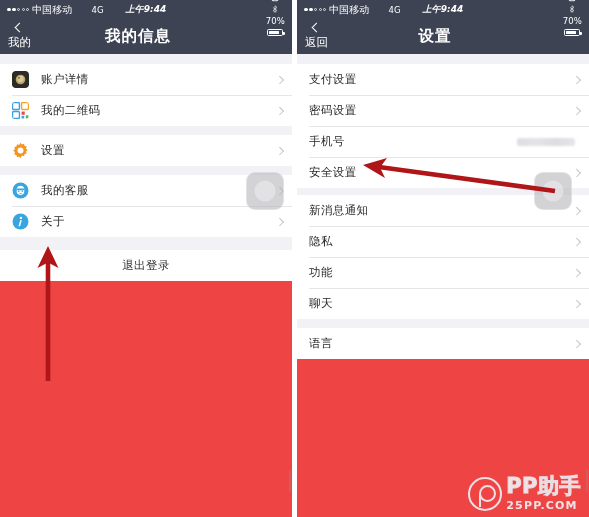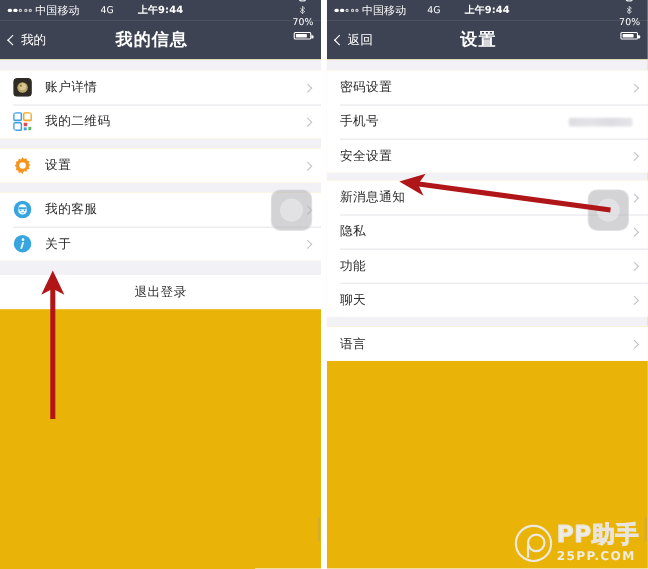--- a/index.html
+++ b/index.html
@@ -50,20 +50,21 @@
   .sb-left { display: flex; align-items: center; gap: 3px; }
   .dots { display: flex; align-items: center; gap: 1.5px; }
   .dot { width: 3.5px; height: 3.5px; border-radius: 50%; background: #fff; }
   .dot.hollow { background: transparent; border: 0.8px solid #fff; opacity: .75; width: 3px; height: 3px; }
   .carrier { font-size: 10px; }
   .net { font-size: 8.5px; margin-left: 16px; }
   .sb-center {
     position: absolute; left: 0; right: 0;
     text-align: center; font-size: 9px; font-weight: bold;
     pointer-events: none;
+    font-style: italic;
   }
   .sb-right {
     margin-left: auto; display: flex; align-items: center; gap: 3px;
     font-size: 8.5px; position: relative; z-index: 2; flex-direction: column;
   }
   .sb-ico { width: 8px; height: 8px; display: inline-block; }
   .battery {
     width: 16px; height: 7.5px; border: 1px solid #fff; border-radius: 1.5px;
     position: relative; display: inline-block;
   }
@@ -80,40 +81,40 @@
   .navbar {
     position: relative;
     height: 35px;
     background: #3e4354;
     display: flex;
     align-items: center;
     padding: 0 8px;
   }
   .nav-back {
     display: flex; align-items: center; gap: 4px;
-    color: #ffffff; font-size: 11.5px;
+    color: #ffffff; font-size: 11.5px; flex-direction: column;
   }
   .chev-left {
     width: 7px; height: 7px;
     border-left: 1.6px solid #ffffff;
     border-bottom: 1.6px solid #ffffff;
     transform: rotate(45deg);
     display: inline-block;
   }
   .nav-title {
     position: absolute; left: 0; right: 16px;
     text-align: center;
     color: #ffffff;
     font-size: 15.5px; font-weight: bold;
     letter-spacing: 1px;
     pointer-events: none;
   }
 
   
-  .content { position: relative; background: #eab308; height: 463px; }
+  .content { position: relative; background: #ef4444; height: 463px; }
   .group { background: #ffffff; }
   .row {
     position: relative;
     display: flex; align-items: center;
     height: 31px;
     padding: 0 10px 0 12px;
     background: #ffffff;
   }
   .row + .row::before {
     content: ""; position: absolute; left: 12px; right: 0; top: 0;
@@ -393,20 +394,24 @@
         <span>返回</span>
       </div>
       <div class="nav-title">设置</div>
     </div>
 
     <div class="content">
       <div class="top-pad"></div>
 
       <div class="group">
         <div class="row">
+          <span class="row-label">支付设置</span>
+          <span class="chev"></span>
+        </div>
+        <div class="row">
           <span class="row-label">密码设置</span>
           <span class="chev"></span>
         </div>
         <div class="row">
           <span class="row-label">手机号</span>
           <span class="row-value"></span>
         </div>
         <div class="row">
           <span class="row-label">安全设置</span>
           <span class="chev"></span>

